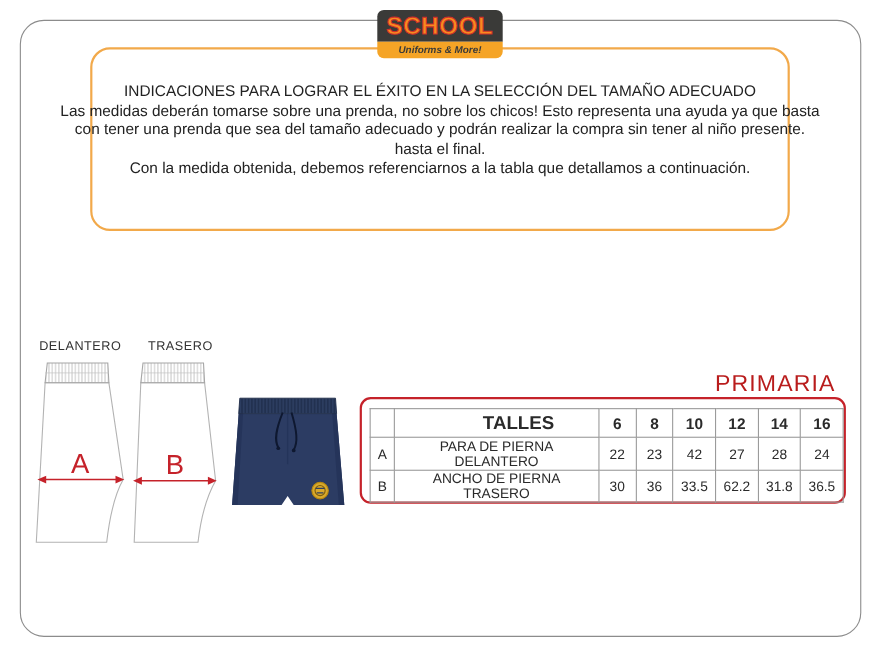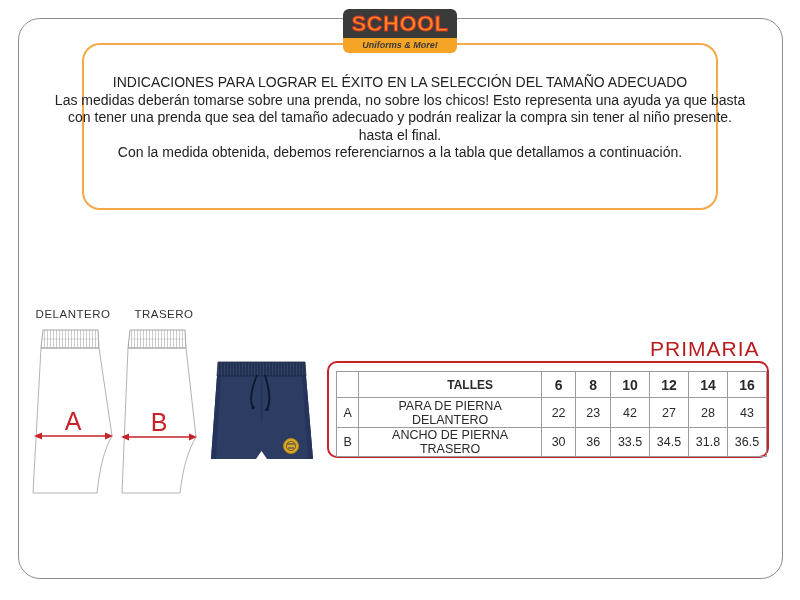--- a/index.html
+++ b/index.html
@@ -39,21 +39,21 @@
   
   .table-box{position:absolute;left:327px;top:361px;width:442px;height:97px;
              border:2px solid #c5222a;border-radius:10px;box-sizing:border-box;background:#fff;}
   table.sizes{position:absolute;left:7px;top:8px;border-collapse:collapse;}
   table.sizes td{border:1px solid #9b9b9b;font-size:12.5px;color:#2a2a2a;
                  padding:0 4px;text-align:center;}
   td.c-key{width:17px;height:29px;color:#c5222a;}
   td.c-label{width:196px;text-align:left;padding-left:7px;}
   td.c-val{width:34px;}
   tr.hdr td{height:25px;}
-  tr.hdr .c-label{font-weight:bold;font-size:12px;padding-left:44px;}
+  tr.hdr .c-label{font-weight:bold;font-size:17px;padding-left:44px;}
   tr.hdr .c-val{font-weight:bold;font-size:14px;}
   tr.rowB td{height:28px;}
 </style>
 </head>
 <body>
 
 <div class="canvas">
 
   <div class="page-border"></div>
 
@@ -155,29 +155,29 @@
         <td class="c-val">16</td>
       </tr>
       <tr class="rowA">
         <td class="c-key">A</td>
         <td class="c-label">PARA DE PIERNA DELANTERO</td>
         <td class="c-val">22</td>
         <td class="c-val">23</td>
         <td class="c-val">42</td>
         <td class="c-val">27</td>
         <td class="c-val">28</td>
-        <td class="c-val">43</td>
+        <td class="c-val">24</td>
       </tr>
       <tr class="rowB">
         <td class="c-key">B</td>
         <td class="c-label">ANCHO DE PIERNA TRASERO</td>
         <td class="c-val">30</td>
         <td class="c-val">36</td>
         <td class="c-val">33.5</td>
-        <td class="c-val">34.5</td>
+        <td class="c-val">62.2</td>
         <td class="c-val">31.8</td>
         <td class="c-val">36.5</td>
       </tr>
     </tbody>
       </table>
   </div>
 
 </div>
 
 </body></html>

